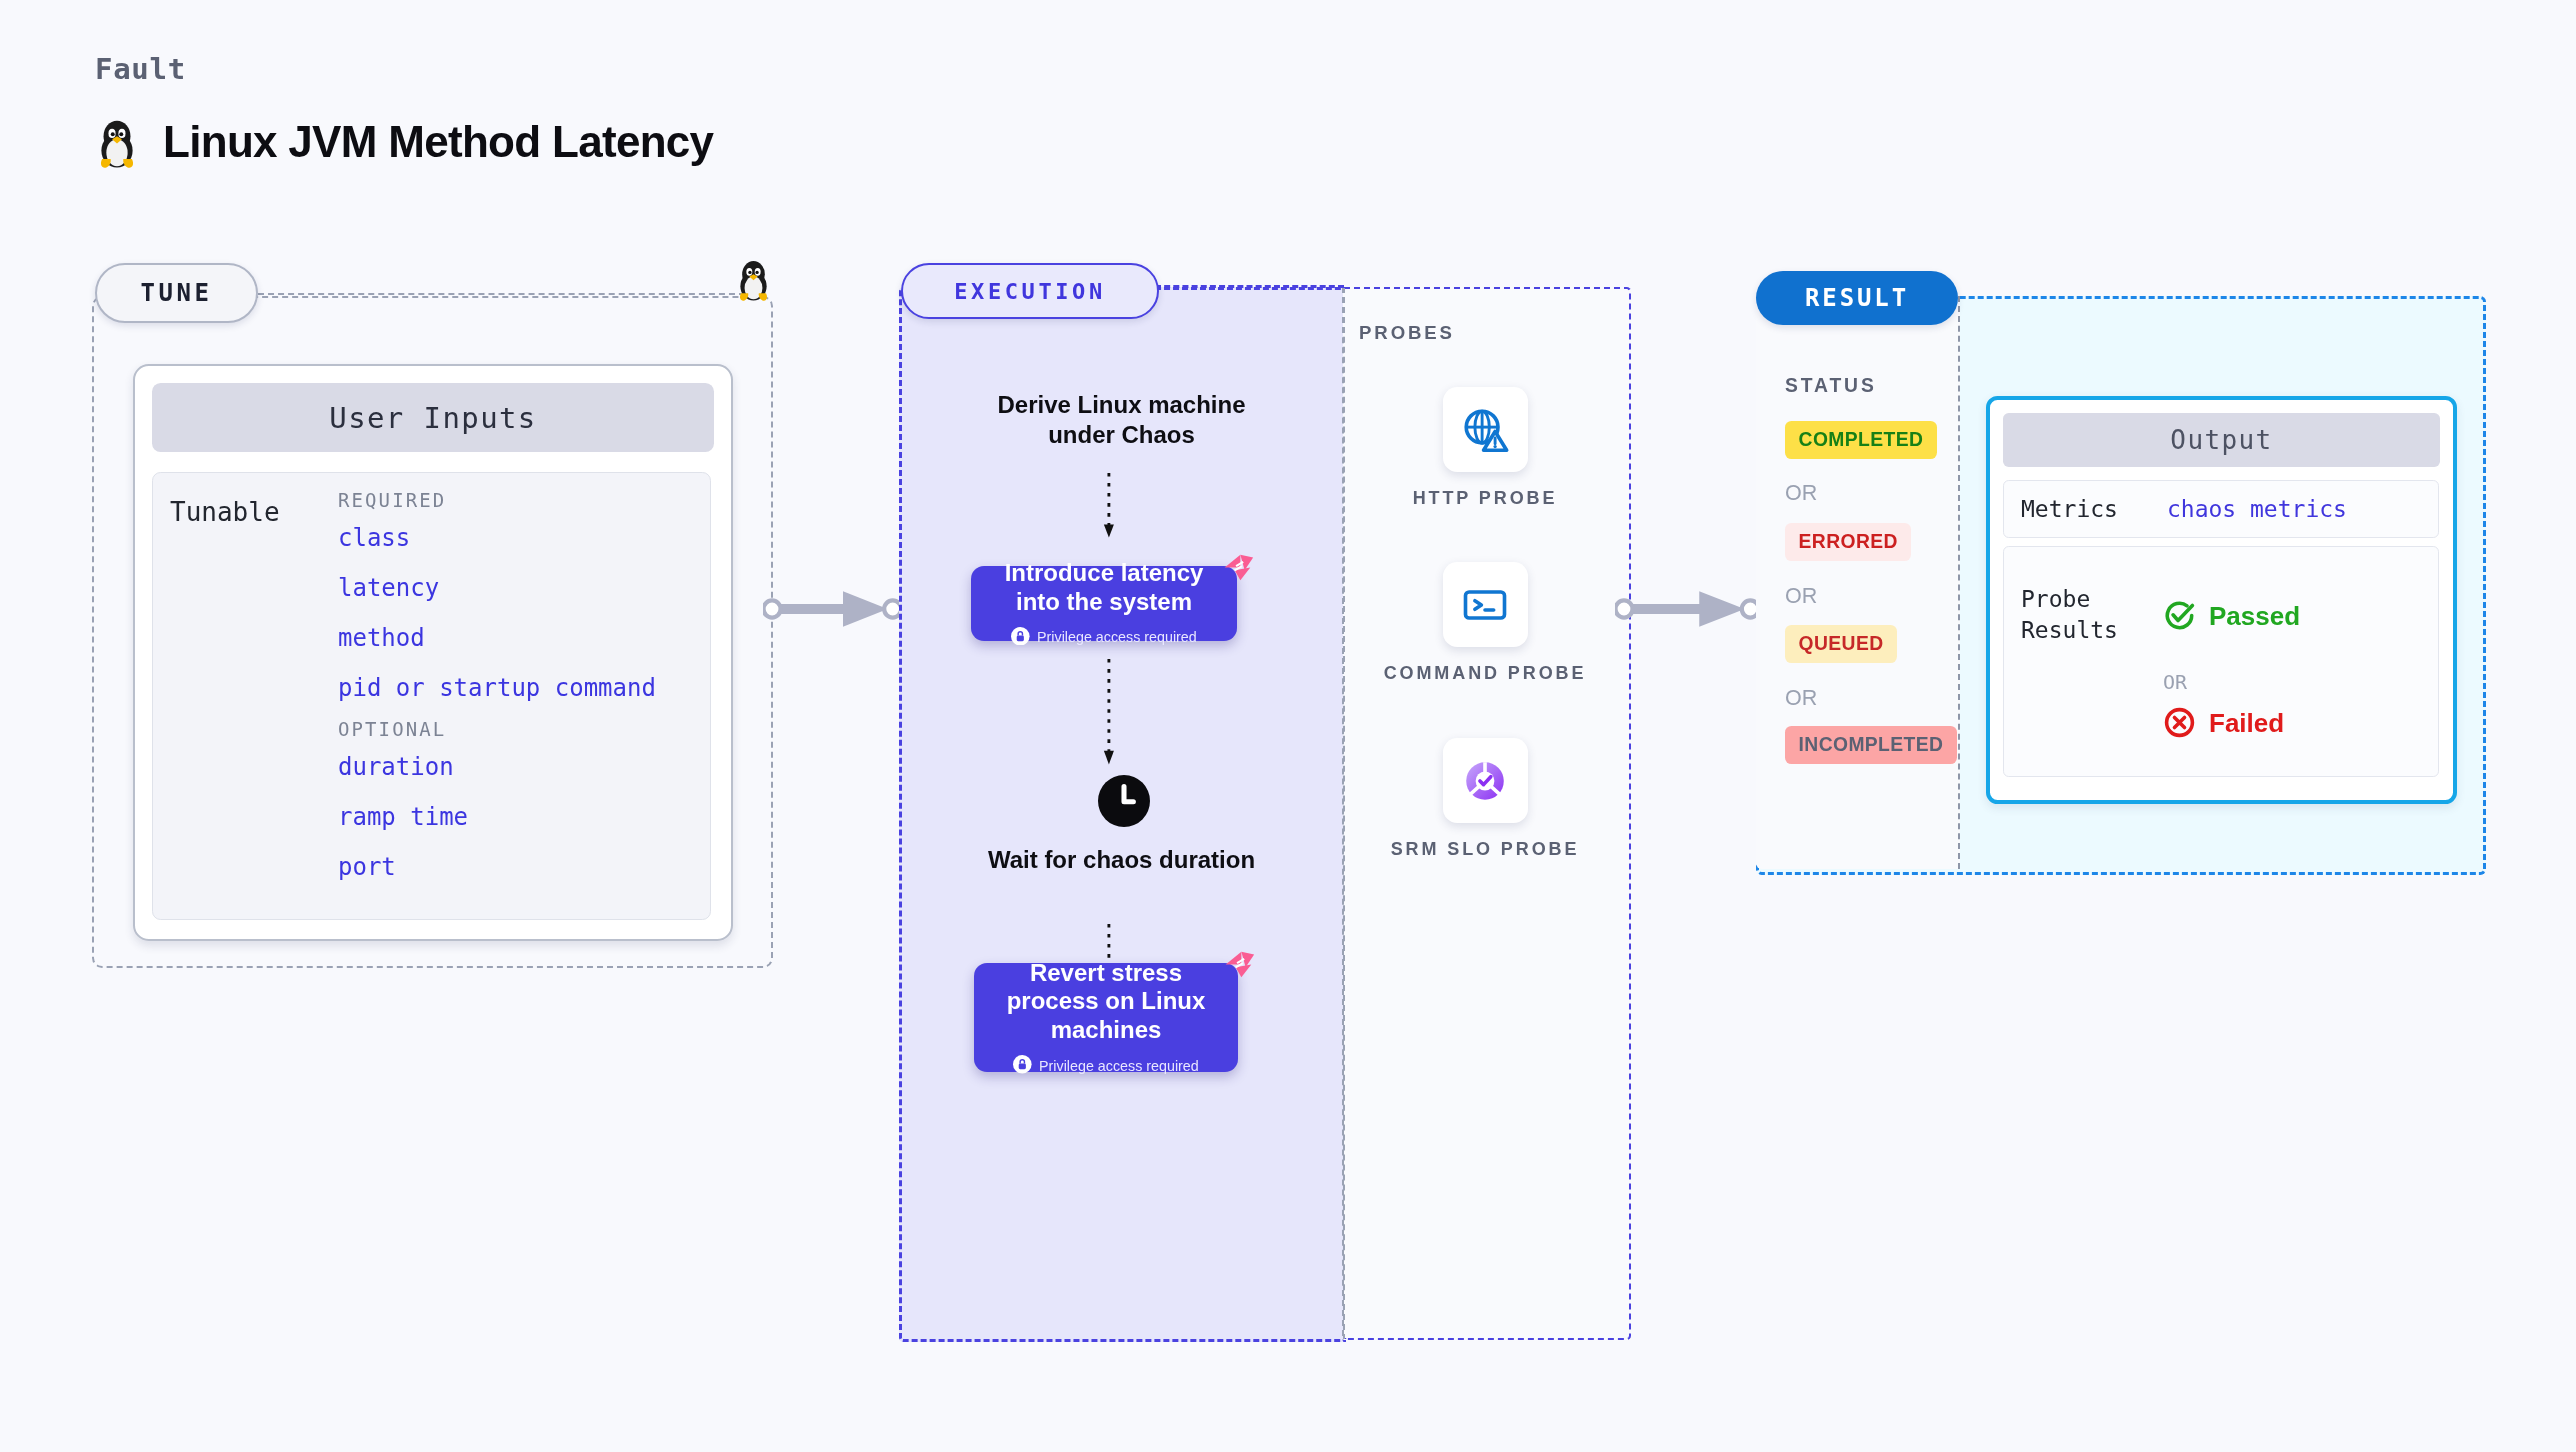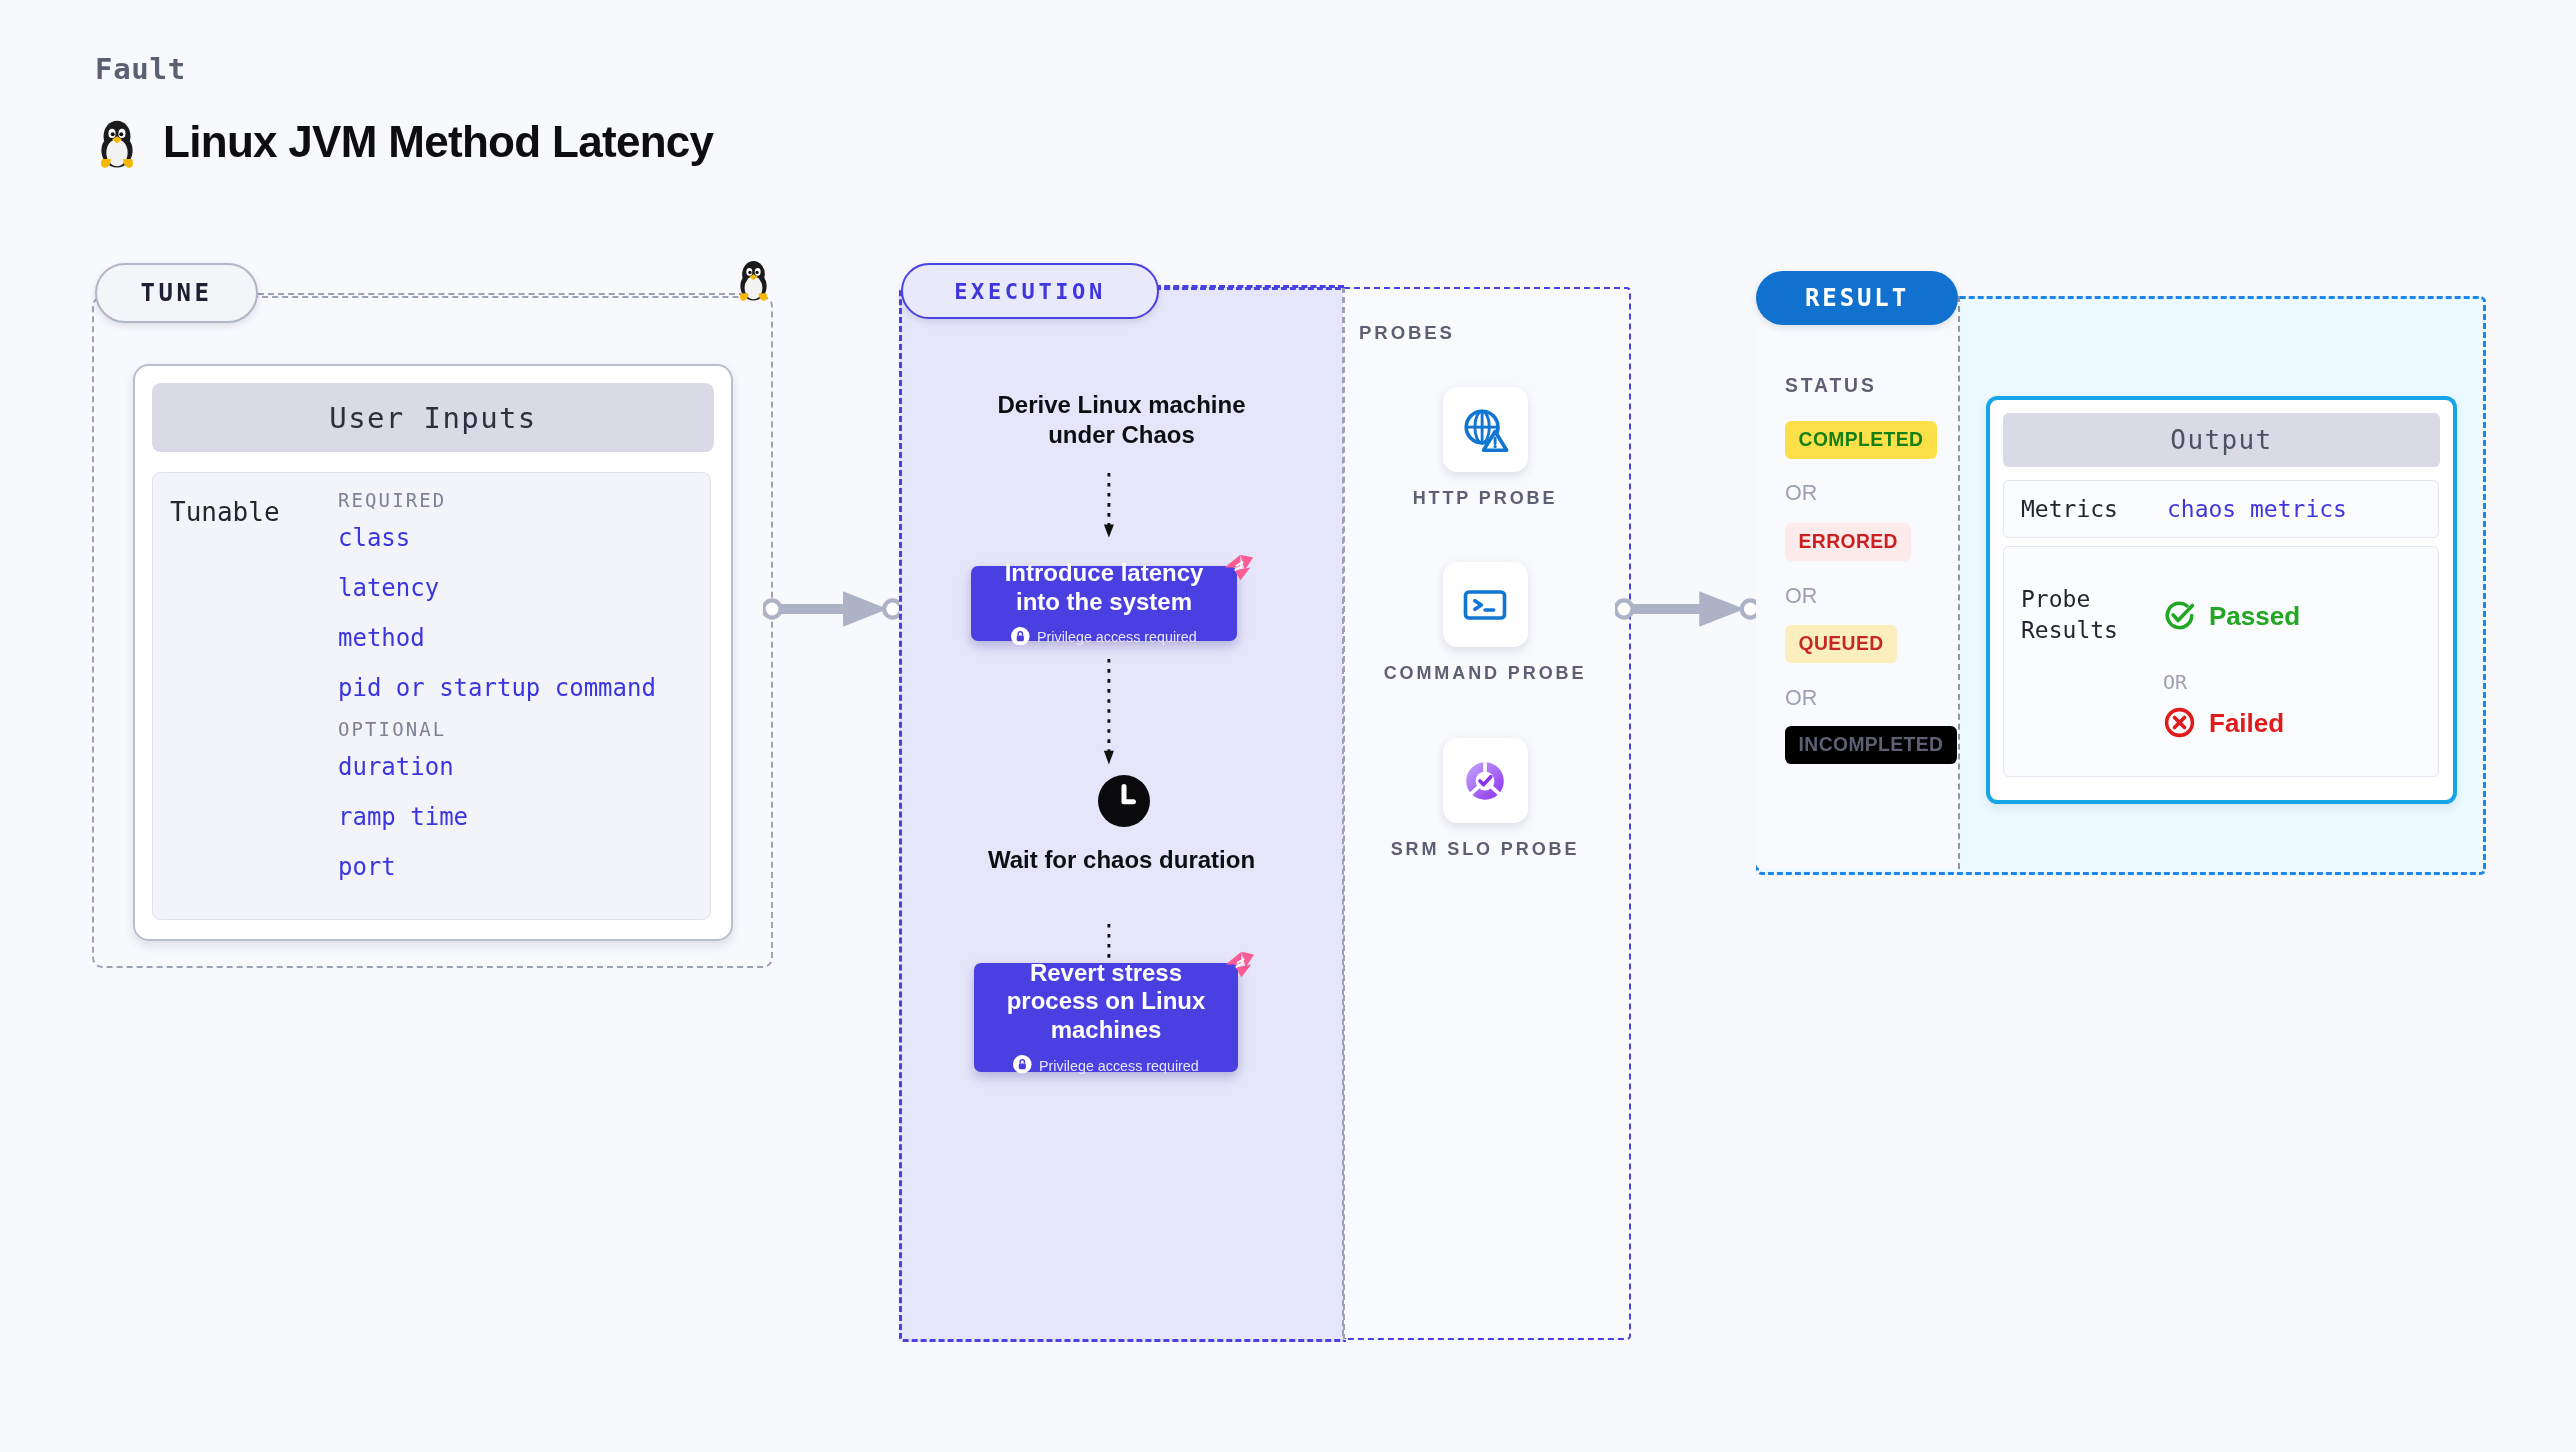--- a/index.html
+++ b/index.html
@@ -94,21 +94,21 @@
     border-top:3.6px dashed #4a42e0;z-index:5;
   }
 
   .exec-step-text{
     position:absolute;text-align:center;font-size:24px;font-weight:bold;
     color:#0e0e13;line-height:1.23;
   }
   .dotted-arrow{position:absolute;}
 
   .purple-block{
-    position:absolute;background:#4a3fe0;border-radius:7px;
+    position:absolute;background:#4a3fe0;border-radius:13px;
     box-shadow:0 5px 11.5px rgba(45,35,130,.28);
     display:flex;flex-direction:column;align-items:center;justify-content:center;
     color:#ffffff;text-align:center;
   }
   .purple-block .pb-title{font-size:24px;font-weight:bold;line-height:1.2;}
   .pb-priv{
     display:flex;align-items:center;gap:7.2px;margin-top:10px;
     font-size:14.3px;color:#e9e7ff;font-weight:normal;
   }
   .chaos-badge{position:absolute;right:-18.6px;top:-17px;}
@@ -427,21 +427,21 @@
 <div id="result-status-col"></div>
 <div id="result-pill" class="pill">RESULT</div>
 <div id="status-title">STATUS</div>
 
 <div class="status-badge" style="top:421px;background:#fde047;color:#168016;text-align:right;">COMPLETED</div>
 <div class="status-or" style="top:481px;">OR</div>
 <div class="status-badge" style="top:523px;background:#fdeaea;color:#cc2020;">ERRORED</div>
 <div class="status-or" style="top:584px;">OR</div>
 <div class="status-badge" style="top:625px;background:#fdeebd;color:#c62828;">QUEUED</div>
 <div class="status-or" style="top:686px;">OR</div>
-<div class="status-badge" style="top:726px;background:#000000;color:#5b6173;">INCOMPLETED</div>
+<div class="status-badge" style="top:726px;background:#fca5a5;color:#5b6173;">INCOMPLETED</div>
 
 <div id="output-card">
   <div id="output-header">Output</div>
 
   <div id="metrics-row">
     <span id="metrics-label">Metrics</span>
     <span id="metrics-value">chaos metrics</span>
   </div>
 
   <div id="probe-results-box">

